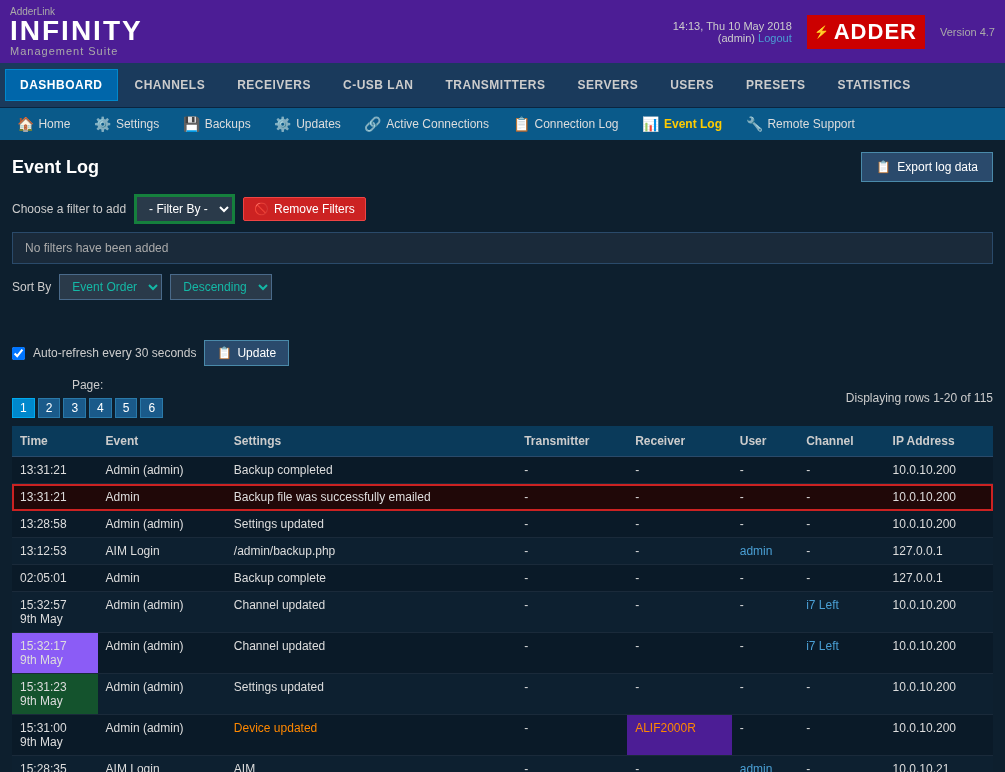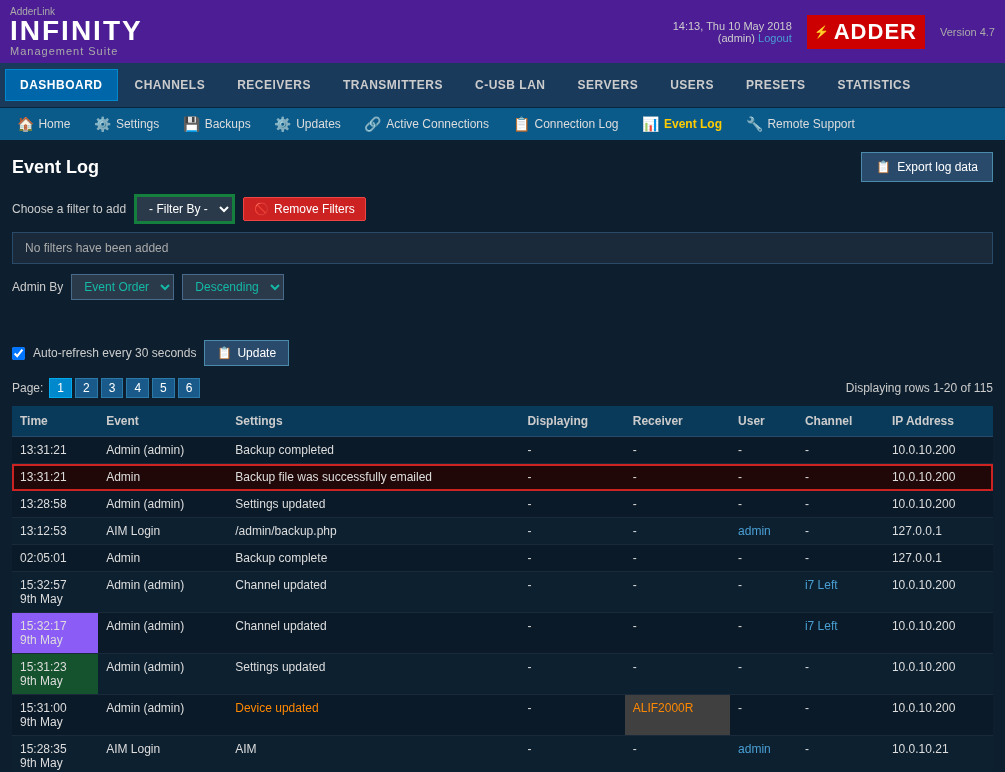--- a/index.html
+++ b/index.html
@@ -96,22 +96,22 @@
       <span class="adder-logo-text">ADDER</span>
     </div>
     <div class="version-text">Version 4.7</div>
   </div>
 </div>
 
 <div class="nav-tabs">
   <div class="nav-tab active">DASHBOARD</div>
   <div class="nav-tab">CHANNELS</div>
   <div class="nav-tab">RECEIVERS</div>
+  <div class="nav-tab">C-USB LAN</div>
   <div class="nav-tab">TRANSMITTERS</div>
-  <div class="nav-tab">C-USB LAN</div>
   <div class="nav-tab">SERVERS</div>
   <div class="nav-tab">USERS</div>
   <div class="nav-tab">PRESETS</div>
   <div class="nav-tab">STATISTICS</div>
 </div>
 
 <div class="sub-nav">
   <div class="sub-nav-item">
     <span class="sub-nav-icon">🏠</span>
     <span>Home</span>
@@ -163,60 +163,60 @@
     </select>
     <button class="remove-filters-btn">
       <span>🚫</span>
       <span>Remove Filters</span>
     </button>
   </div>
 
   <div class="no-filters">No filters have been added</div>
 
   <div class="sort-row">
-    <span class="sort-label">Admin By</span>
+    <span class="sort-label">Sort By</span>
     <select class="sort-select">
       <option>Event Order</option>
     </select>
     <select class="sort-select">
       <option>Descending</option>
     </select>
   </div>
 
   <div class="refresh-row">
     <input type="checkbox" class="refresh-checkbox" checked="" style="">
     <span class="refresh-label">Auto-refresh every 30 seconds</span>
     <button class="update-btn">
       <span>📋</span>
       <span>Update</span>
     </button>
   </div>
 
   <div class="pagination-row">
-    <div style="display:flex;align-items:center;gap:6px;">
+    <div style="display:flex;align-items:center;gap:6px;flex-direction:column;">
       <span class="page-label">Page:</span>
       <div class="page-buttons">
         <button class="page-btn active">1</button>
         <button class="page-btn">2</button>
         <button class="page-btn">3</button>
         <button class="page-btn">4</button>
         <button class="page-btn">5</button>
         <button class="page-btn">6</button>
       </div>
     </div>
     <span class="displaying-text">Displaying rows 1-20 of 115</span>
   </div>
 
   <table class="data-table">
     <thead>
       <tr>
         <th>Time</th>
         <th>Event</th>
         <th>Settings</th>
-        <th>Displaying</th>
+        <th>Transmitter</th>
         <th>Receiver</th>
         <th>User</th>
         <th>Channel</th>
         <th>IP Address</th>
       </tr>
     </thead>
     <tbody id="table-body">
     <tr>
           <td style="background: rgb(10, 26, 40); white-space: pre-line;">13:31:21</td>
           <td style="background: rgb(10, 26, 40);">Admin (admin)</td>
@@ -299,21 +299,21 @@
           <td style="background: rgb(13, 32, 48);">-</td>
           <td style="background: rgb(13, 32, 48);">-</td>
           <td style="background: rgb(13, 32, 48);">10.0.10.200</td>
         </tr>
         <tr>
           <td style="background: rgb(10, 26, 40); white-space: pre-line;">15:31:00
 9th May</td>
           <td style="background: rgb(10, 26, 40);">Admin (admin)</td>
           <td style="background: rgb(10, 26, 40);"><span class="orange-text">Device updated</span></td>
           <td style="background: rgb(10, 26, 40);">-</td>
-          <td style="background: #404040;"><span class="orange-text">ALIF2000R</span></td>
+          <td style="background: #4c1d95;"><span class="orange-text">ALIF2000R</span></td>
           <td style="background: rgb(10, 26, 40);">-</td>
           <td style="background: rgb(10, 26, 40);">-</td>
           <td style="background: rgb(10, 26, 40);">10.0.10.200</td>
         </tr>
         <tr>
           <td style="background: rgb(13, 32, 48); white-space: pre-line;">15:28:35
 9th May</td>
           <td style="background: rgb(13, 32, 48);">AIM Login</td>
           <td style="background: rgb(13, 32, 48);">AIM</td>
           <td style="background: rgb(13, 32, 48);">-</td>

